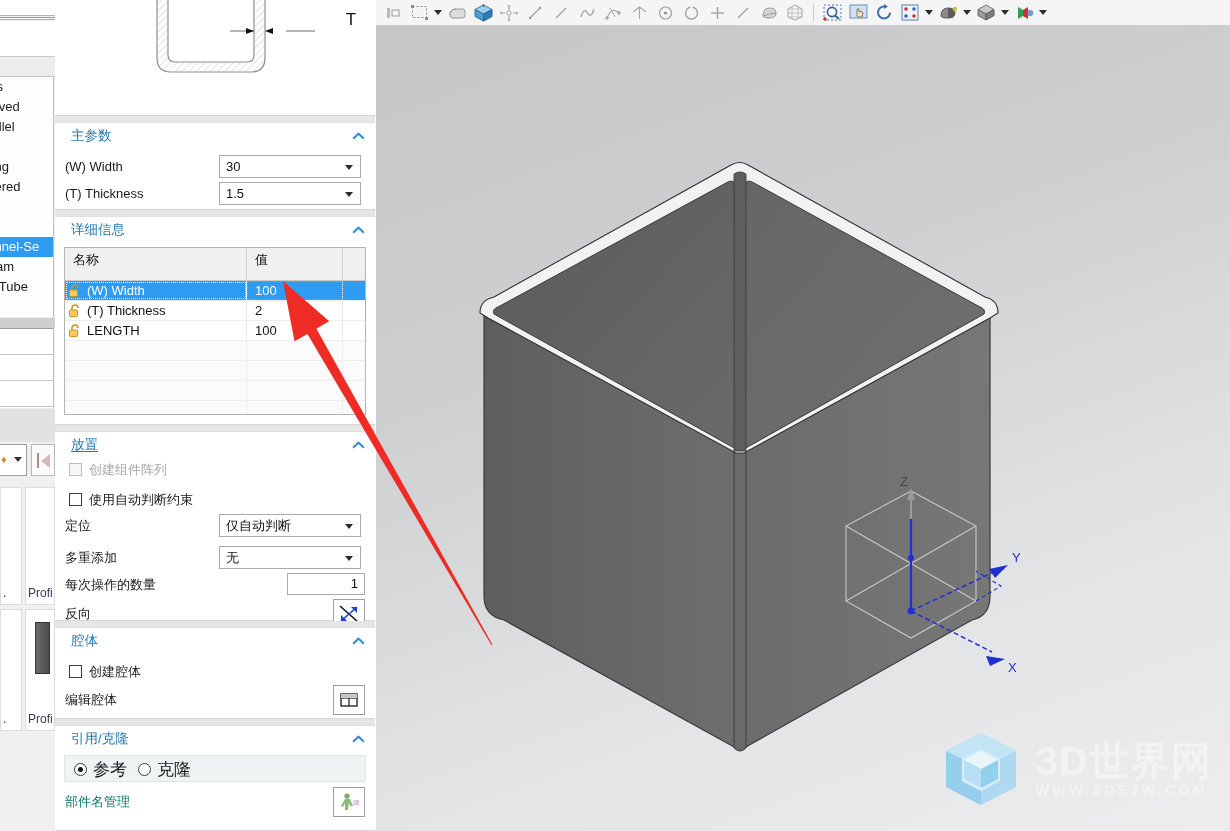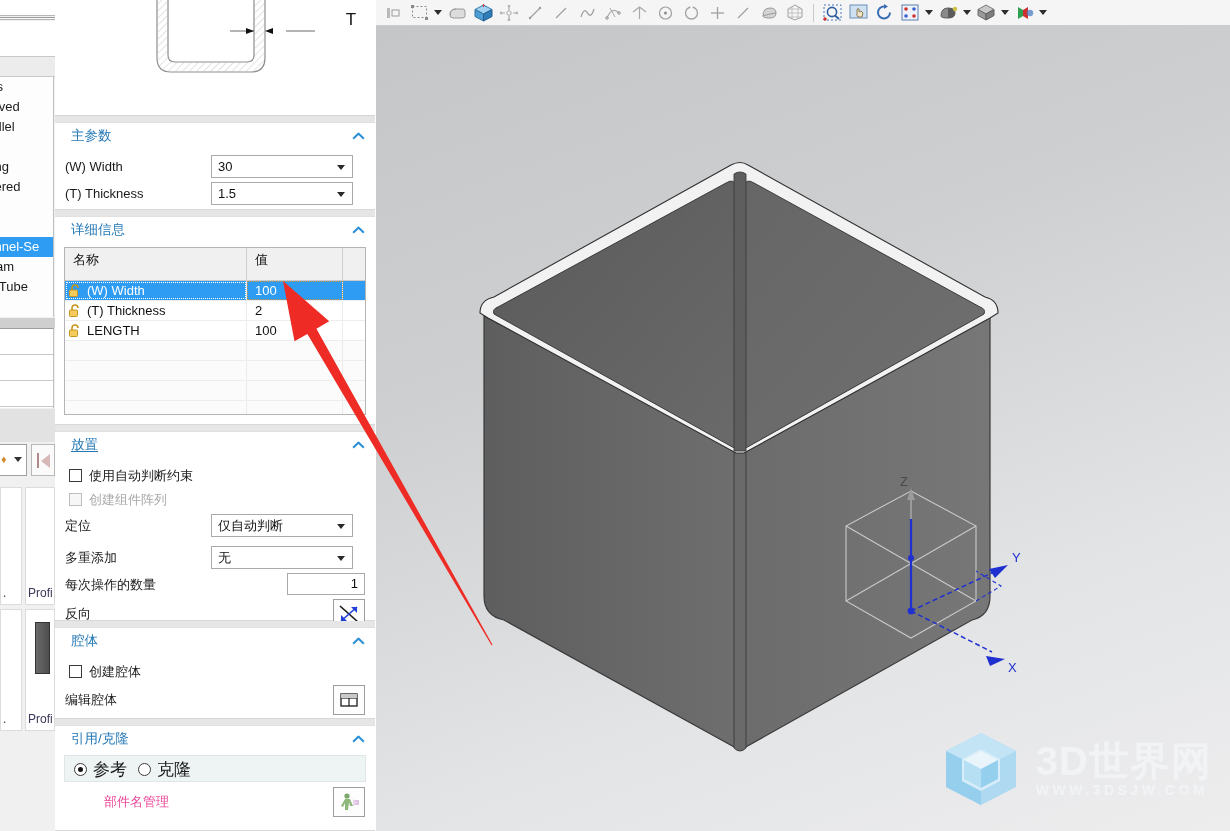--- a/index.html
+++ b/index.html
@@ -139,24 +139,24 @@
     background: #2b8fd6;
   }
   .card-hdr .chev::before { left: -1px; transform: rotate(-45deg); }
   .card-hdr .chev::after  { left: 4px;  transform: rotate(45deg); }
 
   .row { position: relative; height: 27px; margin: 0 10px; }
   .row .lbl {
     position: absolute; left: 0; top: 0; line-height: 27px;
     font-size: 13px; color: #1a1a1a; white-space: nowrap;
   }
-  .row .lbl.dim { color: #ec4899; margin-left: 39px; }
+  .row .lbl.dim { color: #0f766e; }
 
   .combo {
-    position: absolute; right: 12px; top: 2px; width: 142px; height: 23px;
+    position: absolute; right: 4px; top: 2px; width: 142px; height: 23px;
     background: #fff; border: 1px solid #aaaaaa;
   }
   .combo .txt {
     position: absolute; left: 6px; top: 0; line-height: 21px;
     font-size: 13px; color: #111;
   }
   .combo .tri {
     position: absolute; right: 7px; top: 9px; width: 0; height: 0;
     border-left: 4px solid transparent; border-right: 4px solid transparent;
     border-top: 5px solid #2a2a2a;
@@ -429,27 +429,27 @@
           </div>
       </div>
     </div>
 
     <div class="pgap" style="top:425px;"></div>
     <div class="card" style="top:431px; height:190px;">
       <div class="card-hdr">
         <span style="text-decoration:underline; text-underline-offset:2px;">放置</span>
         <span class="chev"></span>
       </div>
+      <div class="cbrow">
+        <span class="cb dim"></span>
+        <span class="cbl dim">创建组件阵列</span>
+      </div>
       <div class="cbrow" style="margin-top:6px;">
         <span class="cb"></span>
         <span class="cbl">使用自动判断约束</span>
-      </div>
-      <div class="cbrow">
-        <span class="cb dim"></span>
-        <span class="cbl dim">创建组件阵列</span>
       </div>
       <div class="row">
         <span class="lbl">定位</span>
         <span class="combo">
           <span class="txt">仅自动判断</span>
           <span class="tri"></span>
         </span>
       </div>
       <div class="row" style="margin-top:5px;">
         <span class="lbl">多重添加</span>

